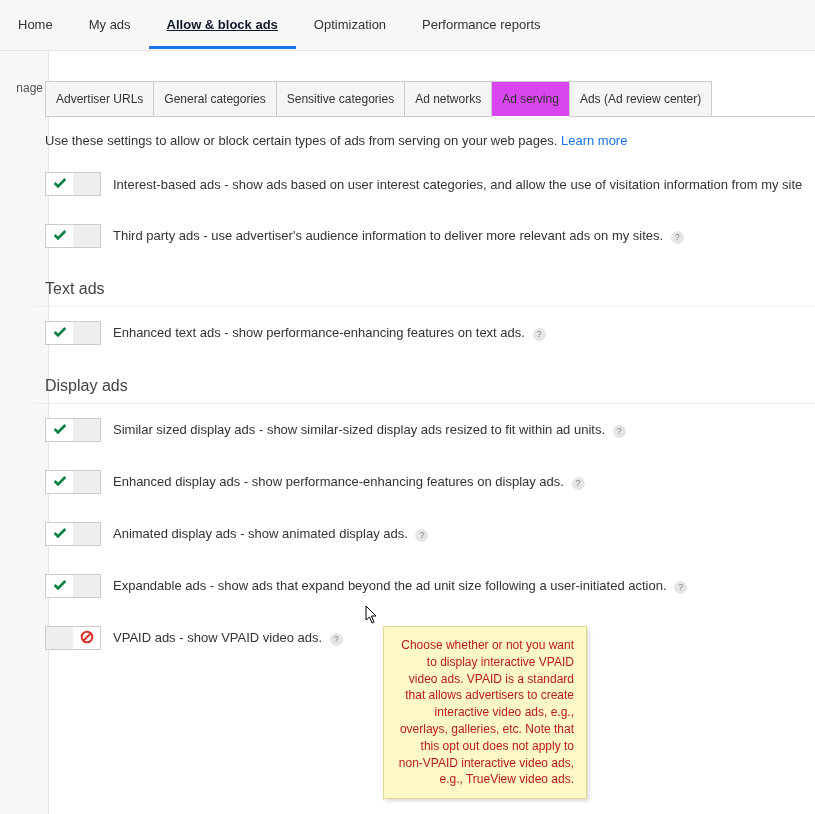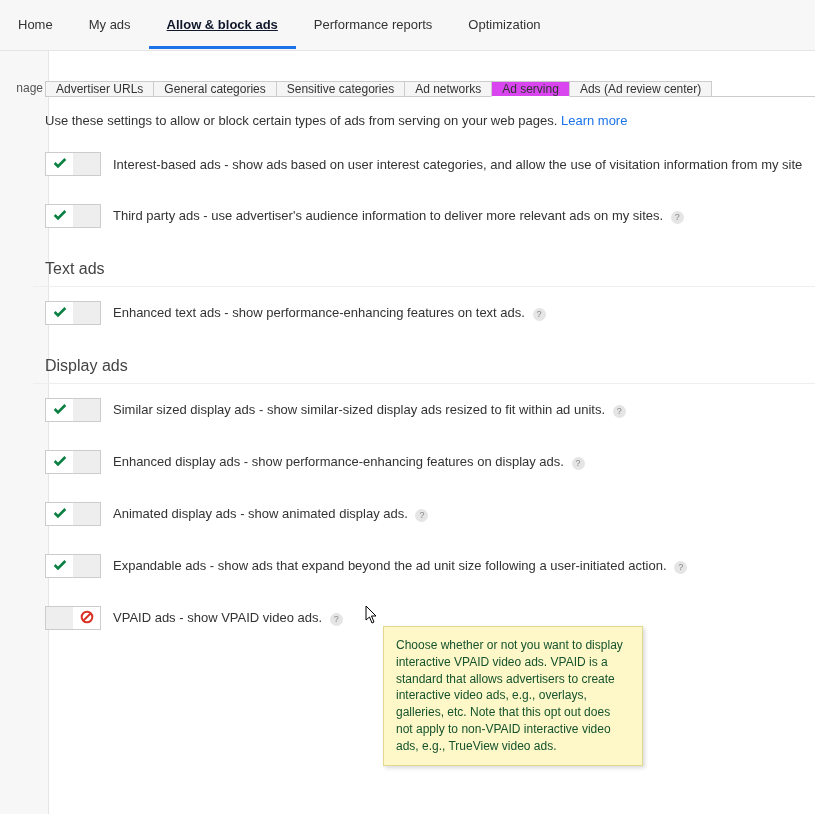--- a/index.html
+++ b/index.html
@@ -59,21 +59,21 @@
   .tabs {
     display: flex;
     border-bottom: 1px solid #ccc;
     margin-top: 30px;
     margin-left: 12px;
   }
   .tabs .tab {
     border: 1px solid #ccc;
     border-bottom: none;
     background: #f5f5f5;
-    padding: 0 10px;
+    padding: 10px 10px;
     font-size: 12px;
     color: #333;
     cursor: pointer;
     margin-right: -1px;
     position: relative;
   }
   .tabs .tab.active {
     background: #d946ef;
     border-bottom: 1px solid #fff;
     margin-bottom: -1px;
@@ -136,47 +136,48 @@
     align-items: center;
     justify-content: center;
     margin-left: 4px;
     cursor: pointer;
     vertical-align: middle;
   }
   .tooltip {
     position: absolute;
     left: 350px;
     top: 575px;
-    width: 260px;
+    width: 204px;
     background: #fef7c8;
     border: 1px solid #e0d98f;
     padding: 10px 12px;
     font-size: 12px;
-    color: #14532d;
+    color: #b91c1c;
     line-height: 1.4;
     box-shadow: 2px 2px 4px rgba(0,0,0,0.15);
     z-index: 10;
+    text-align: right;
   }
   .cursor {
     position: absolute;
     left: 332px;
     top: 554px;
     z-index: 20;
     pointer-events: none;
   }
 </style>
 </head>
 <body>
 
 <div class="top-nav">
   <div class="nav-item">Home</div>
   <div class="nav-item">My ads</div>
   <div class="nav-item active">Allow &amp; block ads</div>
+  <div class="nav-item">Optimization</div>
   <div class="nav-item">Performance reports</div>
-  <div class="nav-item">Optimization</div>
 </div>
 
 <div class="left-col">
   <div class="label">nage</div>
 </div>
 
 <div class="main">
 
   <div class="tabs">
     <div class="tab">Advertiser URLs</div>

